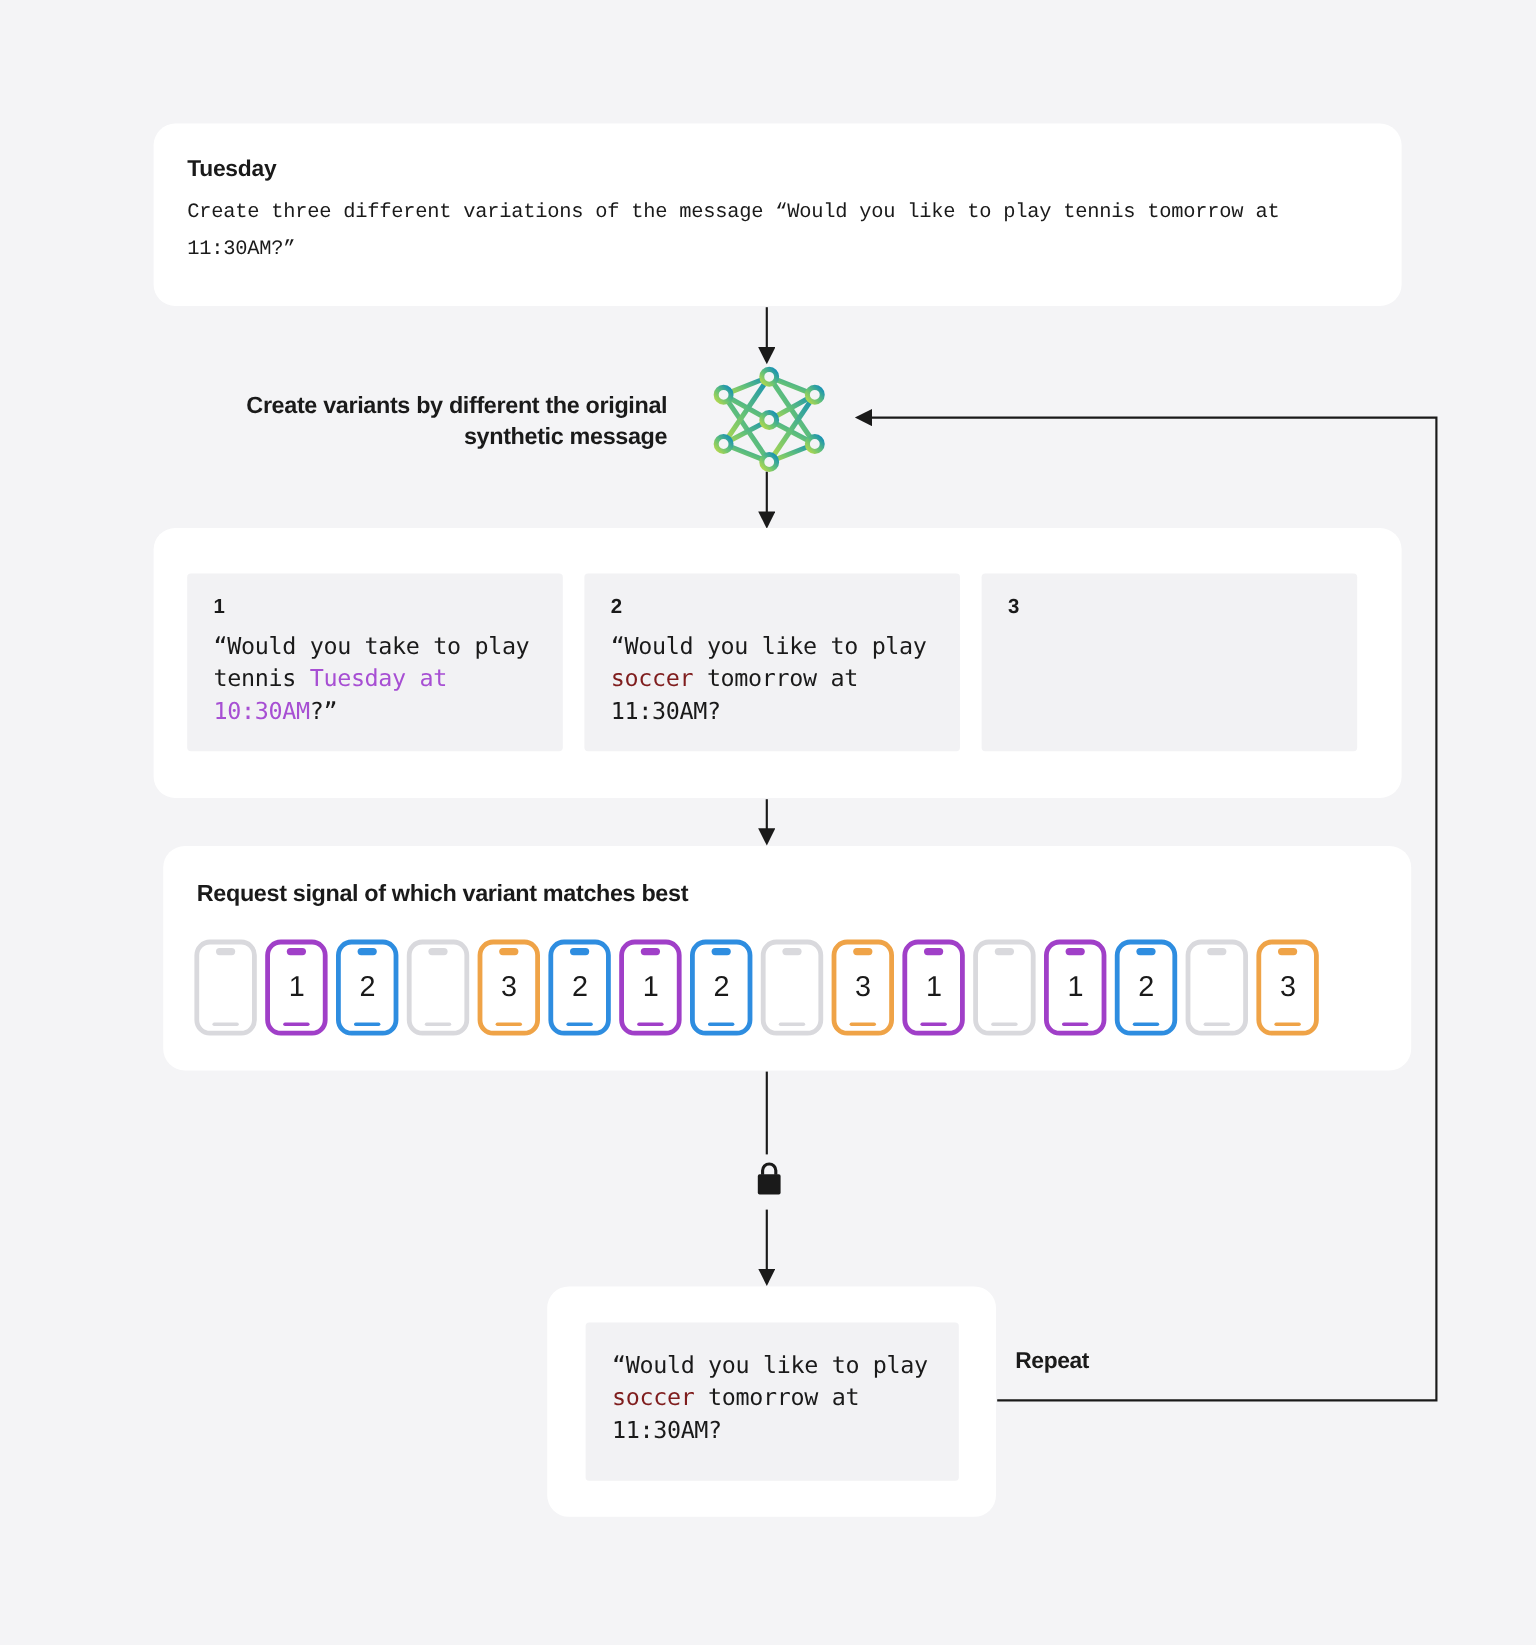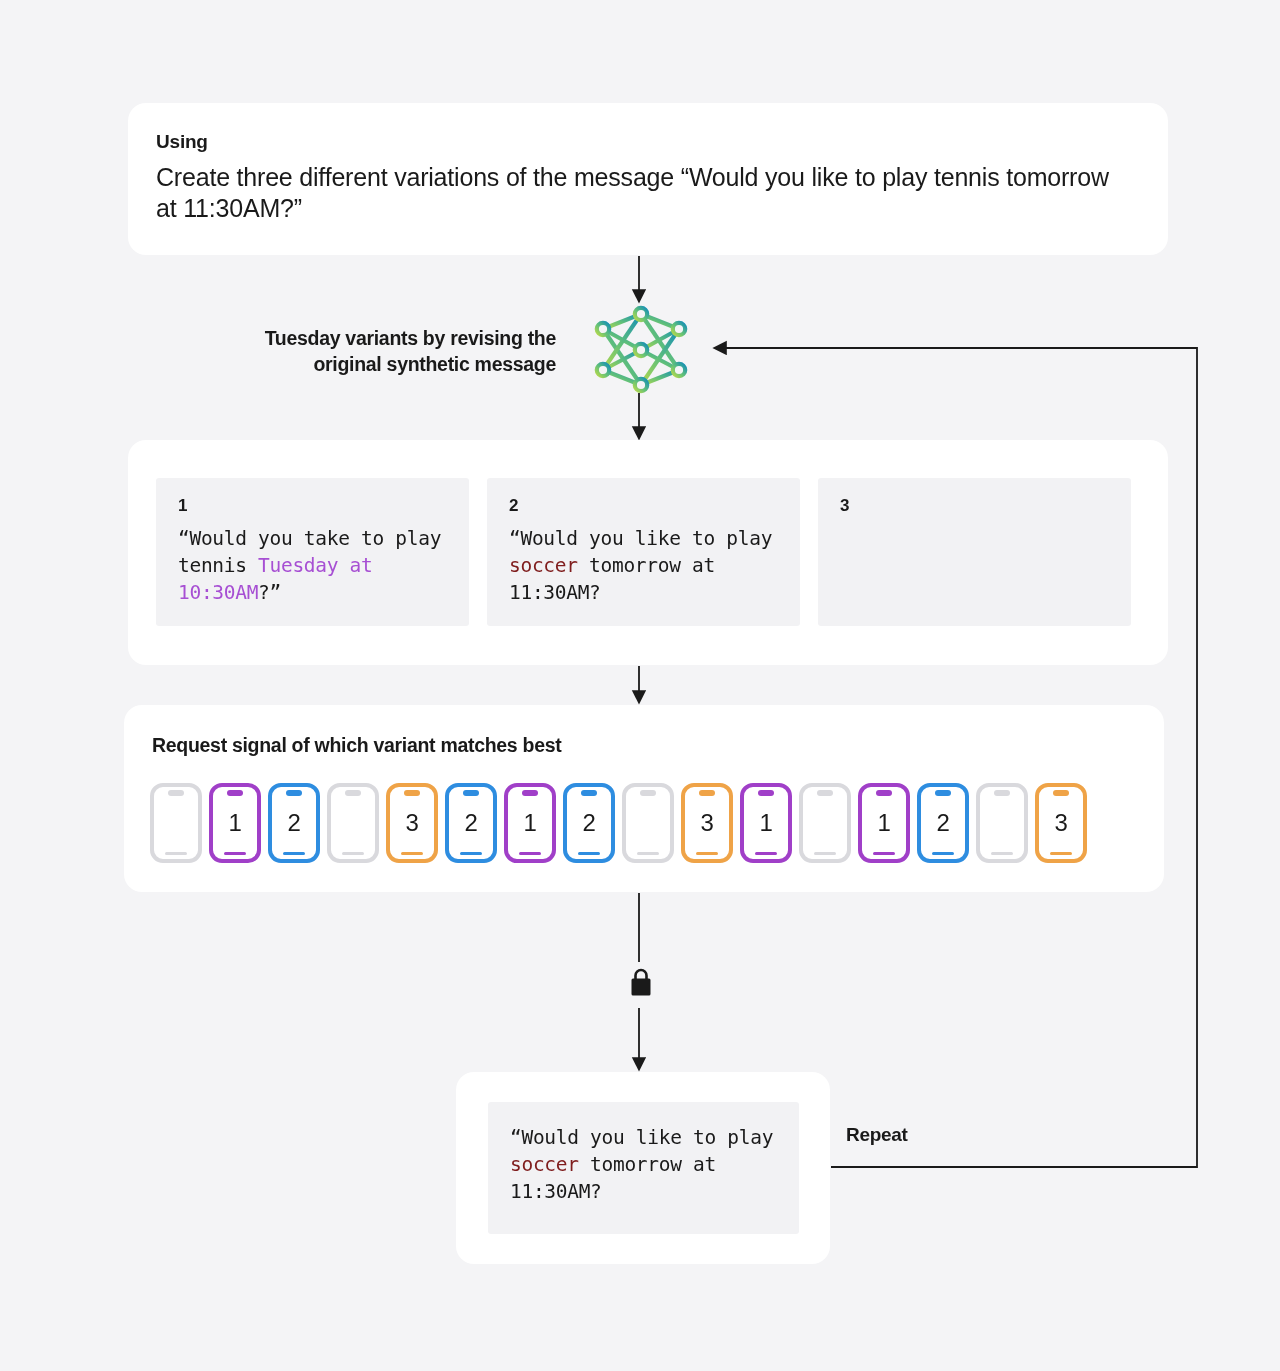--- a/index.html
+++ b/index.html
@@ -28,22 +28,22 @@
   }
 
   
   #prompt-card { left: 128px; top: 103px; width: 1040px; height: 152px; }
   #prompt-label {
     position: absolute; left: 28px; top: 28px;
     font-size: 19px; font-weight: bold; letter-spacing: -0.2px;
   }
   #prompt-text {
     position: absolute; left: 28px; top: 59px; width: 975px;
-    font-family: Liberation Sans, sans-serif;
-    font-size: 25px; line-height: 31px; letter-spacing: -0.2px;
+    font-family: Liberation Mono, monospace;
+    font-size: 17px; line-height: 31px; letter-spacing: -0.2px;
     white-space: pre-wrap;
   }
 
   
   #variants-card { left: 128px; top: 440px; width: 1040px; height: 225px; }
   .variant-box {
     position: absolute; top: 38px; width: 313px; height: 148px;
     padding: 18px 16px 0 22px;
   }
   .variant-box.v1 { left: 28px; }
@@ -55,21 +55,21 @@
   .variant-text {
     font-family: "DejaVu Sans Mono", monospace;
     font-size: 19.5px; line-height: 27px; letter-spacing: -0.3px;
     white-space: pre-wrap;
   }
   .hl-purple { color: #A74FD3; }
   .hl-blue   { color: #7f1d1d; }
   .hl-orange { color: #EFA13C; }
 
   
-  #signal-card { left: 124px; top: 705px; width: 1040px; height: 187px; }
+  #signal-card { left: 136px; top: 705px; width: 1040px; height: 187px; }
   #signal-title {
     position: absolute; left: 28px; top: 29px;
     font-size: 19.5px; font-weight: bold; letter-spacing: -0.3px;
   }
   #phone-row {
     position: absolute; left: 26px; top: 78px;
     display: flex; gap: 7px;
   }
 
   .phone {
@@ -184,21 +184,21 @@
       <circle cx="85" cy="61" r="6.2" fill="#F4F4F6"></circle>
     </g>
   </svg>
 
   <svg id="lock-icon" width="26" height="34" viewBox="0 0 26 34">
     <path d="M7.5 13 V9.5 a5.5 5.5 0 0 1 11 0 V13" fill="none" stroke="#1A1A1A" stroke-width="2.6"></path>
     <rect x="3.5" y="12.5" width="19" height="17" rx="1.5" fill="#1A1A1A"></rect>
   </svg>
 
   <div class="card" id="prompt-card">
-    <div id="prompt-label">Using</div>
+    <div id="prompt-label">Tuesday</div>
     <div id="prompt-text">Create three different variations of the message “Would you like to play tennis tomorrow at 11:30AM?”</div>
   </div>
 
   <div class="card" id="variants-card">
     <div class="inner-box variant-box v1">
       <div class="variant-num">1</div>
       <div class="variant-text"><span>“Would you take to play tennis </span><span class="hl-purple">Tuesday at 10:30AM</span><span>?”</span></div>
     </div>
     <div class="inner-box variant-box v2">
       <div class="variant-num">2</div>
@@ -294,16 +294,16 @@
         </div>
       </div>
   </div>
 
   <div class="card" id="result-card">
     <div class="inner-box" id="result-box">
       <div id="result-text"><span>“Would you like to play </span><span class="hl-blue">soccer</span><span> tomorrow at 11:30AM?</span></div>
     </div>
   </div>
 
-  <div class="annot" id="annot-create">Tuesday variants by revising the original synthetic message</div>
+  <div class="annot" id="annot-create">Create variants by different the original synthetic message</div>
   <div id="annot-repeat">Repeat</div>
 
 </div>
 
 </body></html>

